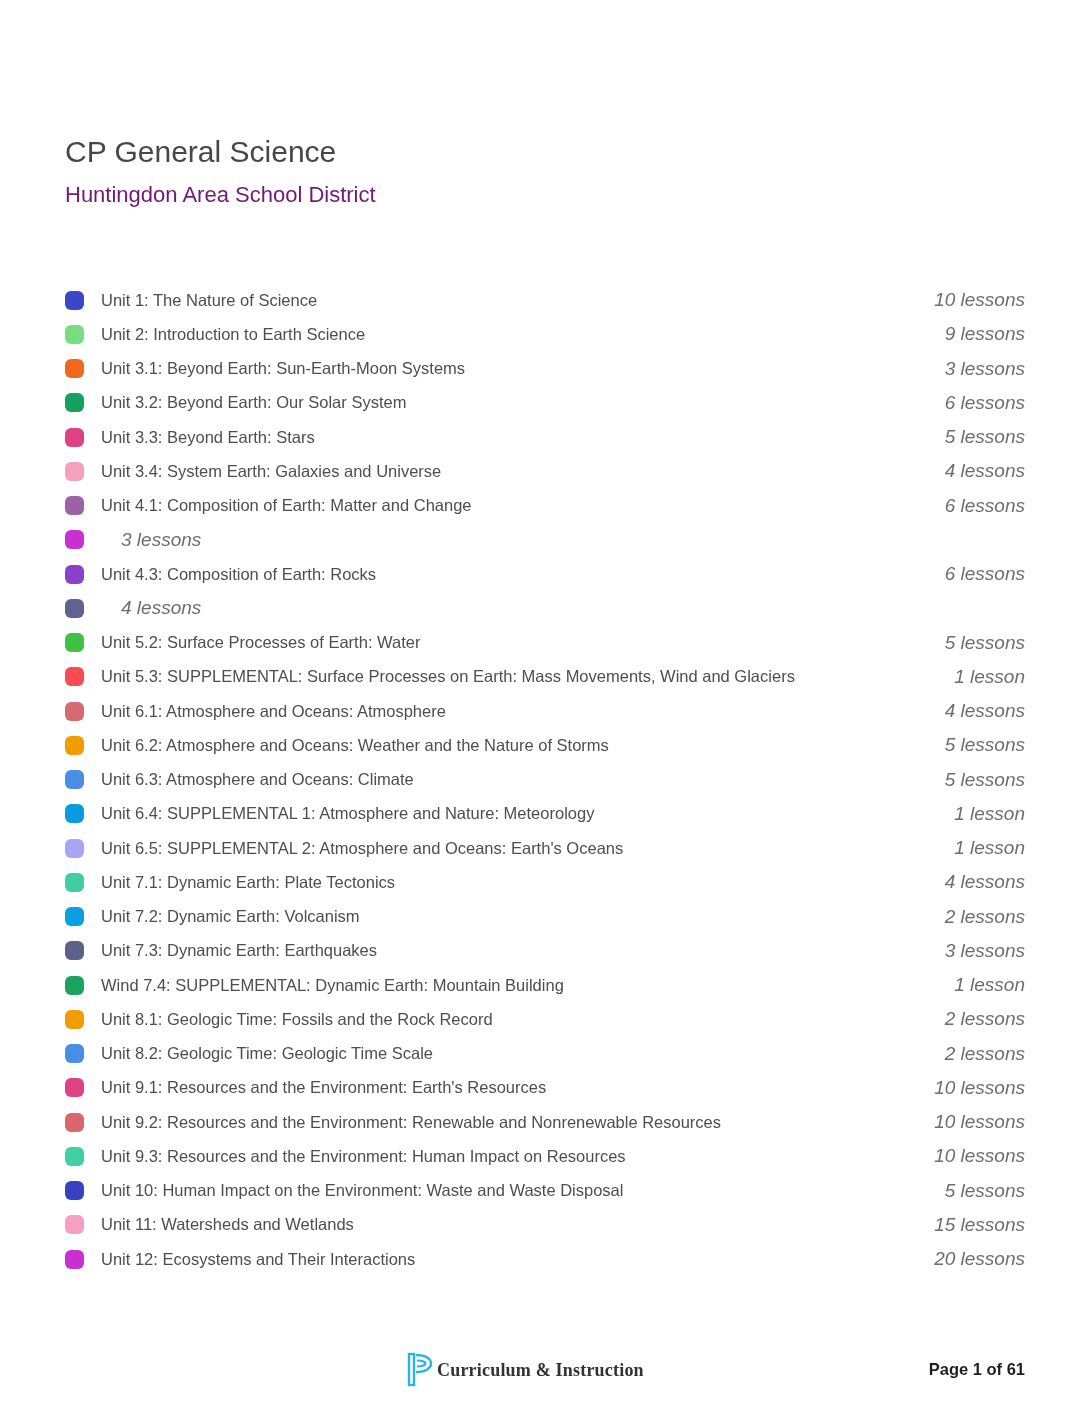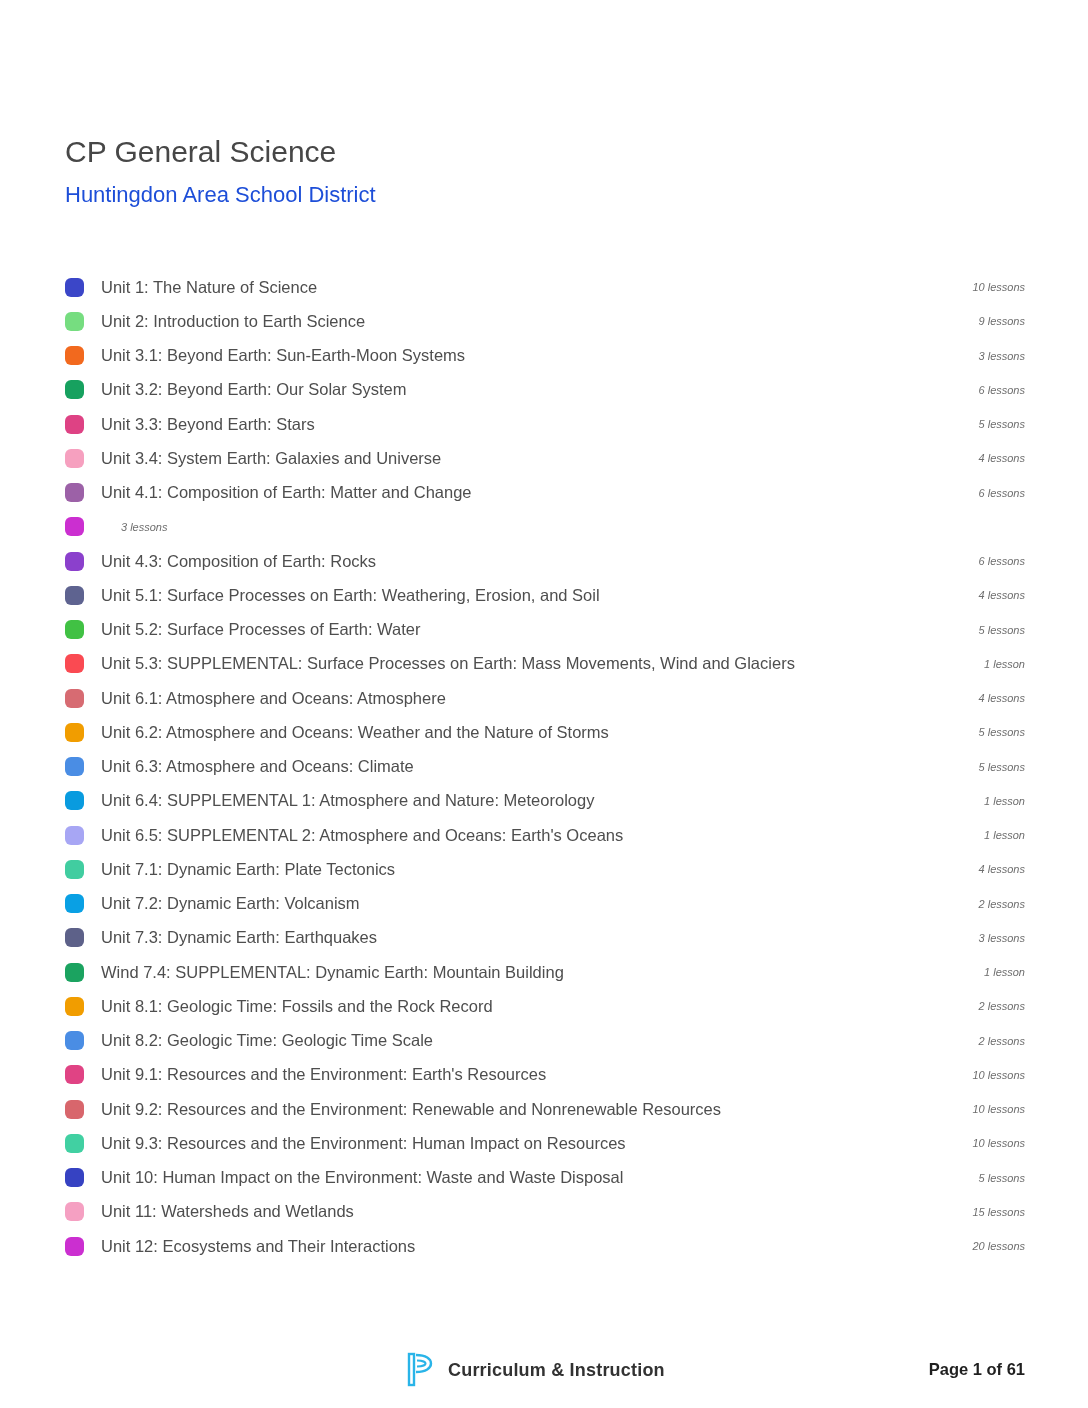--- a/index.html
+++ b/index.html
@@ -21,21 +21,21 @@
     line-height: 1.1;
     color: #474747;
     font-weight: 400;
   }
   .subtitle {
     position: absolute;
     left: 65px;
     top: 183px;
     font-size: 22px;
     line-height: 1.1;
-    color: #1d4ed8;
+    color: #701a75;
     font-weight: 400;
     text-align: center;
   }
 
   .list-header {
     position: absolute;
     left: 65px;
     right: 63px;
     top: 261px;
     display: flex;
@@ -44,56 +44,57 @@
     font-size: 13px;
     color: #6b6b6b;
     letter-spacing: 0.7px;
   }
   .list-header .count { color: #7d7d7d; }
 
   .units-list {
     position: absolute;
     left: 65px;
     right: 63px;
-    top: 270px;
+    top: 283px;
   }
   .unit-row {
     height: 34.25px;
     display: flex;
     align-items: center;
   }
   .swatch {
     width: 19px;
     height: 19px;
     border-radius: 6px;
     margin-right: 17px;
     flex: none;
   }
   .unit-name {
     font-size: 16.5px;
     color: #4e4e4e;
     flex: 1 1 auto;
     white-space: nowrap;
   }
   .unit-duration {
-    font-size: 11px;
+    font-size: 19px;
     color: #6e6e6e;
     font-style: italic;
     text-align: right;
     white-space: nowrap;
     padding-left: 20px;
   }
 
   .footer-brand {
     position: absolute;
     top: 1352px;
     left: 406px;
     display: flex;
     align-items: center;
-    gap: 14px;
+    gap: 3px;
+    font-family: Liberation Serif, serif;
   }
   .footer-brand .brand-text {
     font-size: 18px;
     font-weight: 700;
     color: #323232;
     letter-spacing: 0.2px;
   }
   .footer-page {
     position: absolute;
     top: 1360px;
@@ -162,21 +163,20 @@
     </div>
 
     <div class="unit-row">
       <span class="swatch" style="background: rgb(139, 64, 204);"></span>
       <span class="unit-name">Unit 4.3: Composition of Earth: Rocks</span>
       <span class="unit-duration">6 lessons</span>
     </div>
 
     <div class="unit-row">
       <span class="swatch" style="background: rgb(94, 99, 144);"></span>
-      <span class="unit-name">Unit 5.1: Surface Processes on Earth: Weathering, Erosion, and Soil</span>
       <span class="unit-duration">4 lessons</span>
     </div>
 
     <div class="unit-row">
       <span class="swatch" style="background: rgb(65, 193, 68);"></span>
       <span class="unit-name">Unit 5.2: Surface Processes of Earth: Water</span>
       <span class="unit-duration">5 lessons</span>
     </div>
 
     <div class="unit-row">

